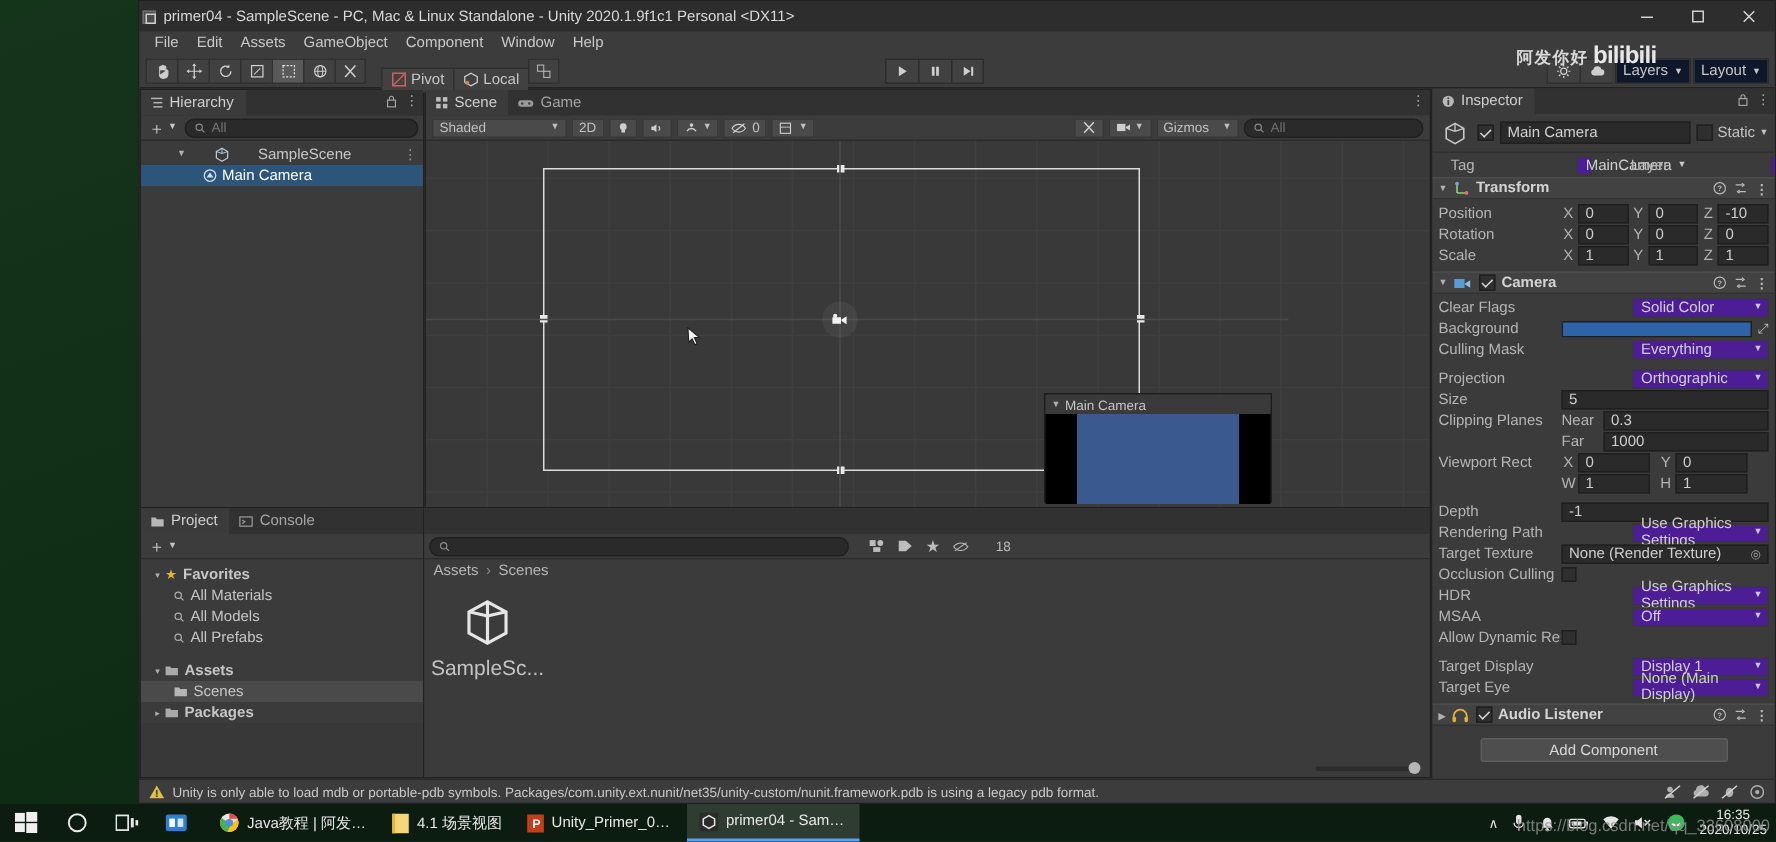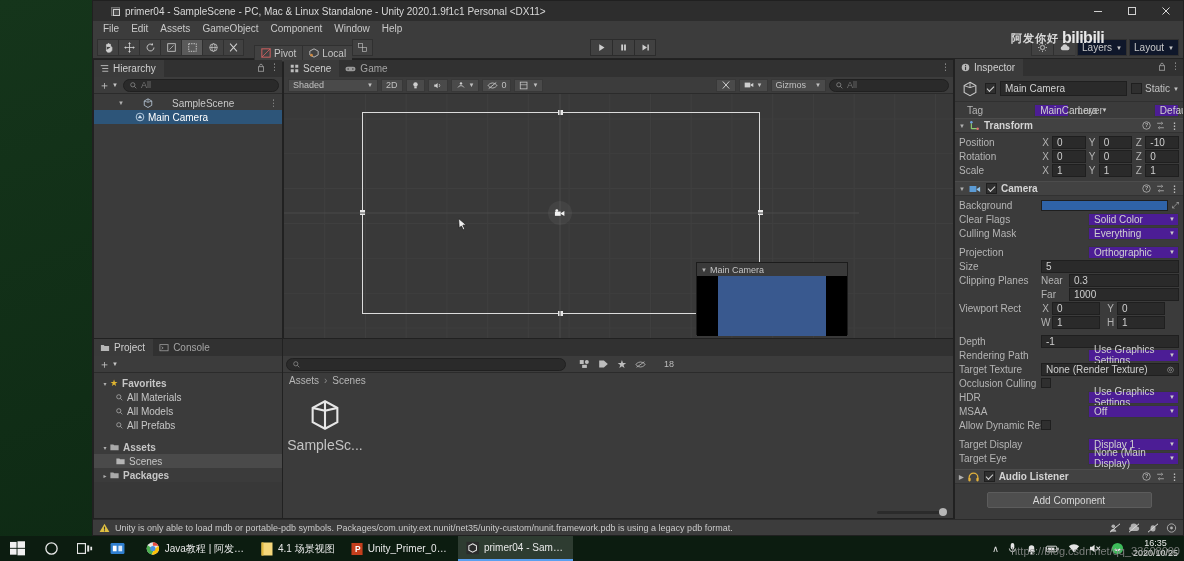--- a/index.html
+++ b/index.html
@@ -16,21 +16,21 @@
   
   #unity-window {
     position:absolute; left:92px; top:0; width:1092px; height:536px;
     background:#383838; border:1px solid #202020;
     display:flex; flex-direction:column;
   }
 
   
   .titlebar {
     height:20px; background:#2d2d2d; display:flex; align-items:center;
-    padding-left:18px; position:relative; flex:0 0 20px;
+    padding-left:2px; position:relative; flex:0 0 20px;
   }
   .titlebar .app-ico {
     width:9px; height:9px; background:#4c4c4c; border:1px solid #6f6f6f;
     margin-right:5px; position:relative; flex:0 0 auto;
   }
   .titlebar .app-ico::after{content:"";position:absolute;left:1px;top:1px;width:5px;height:5px;border:1px solid #cfcfcf;}
   .titlebar .title { font-size:10px; color:#d8d8d8; white-space:nowrap; }
   .winbtns { position:absolute; right:0; top:0; height:20px; display:flex; }
   .winbtn { width:34px; height:20px; display:flex; align-items:center; justify-content:center; color:#d0d0d0; font-size:11px; }
   .winbtn svg{display:block;}
@@ -128,21 +128,21 @@
   .zoom-slider::after{content:"";position:absolute;right:0;top:-3px;width:8px;height:8px;border-radius:50%;background:#b6b6b6;}
 
   
   .insp-body{flex:1 1 auto;background:#3b3b3b;overflow:hidden;}
   .insp-header{height:26px;background:#3b3b3b;display:flex;align-items:center;padding:0 4px;gap:4px;border-bottom:1px solid #303030;}
   .go-ico{width:22px;height:22px;display:flex;align-items:center;justify-content:center;}
   .chk{width:11px;height:11px;background:#2f2f2f;border:1px solid #1f1f1f;display:inline-flex;align-items:center;justify-content:center;flex:0 0 auto;}
   .chk.on::after{content:"";width:6px;height:3px;border-left:1.6px solid #d6d6d6;border-bottom:1.6px solid #d6d6d6;transform:rotate(-45deg);margin-bottom:2px;}
   .namefield{flex:1 1 auto;height:15px;background:#2a2a2a;border:1px solid #1f1f1f;display:flex;align-items:center;padding:0 4px;font-size:10px;color:#d2d2d2;min-width:0;}
   .static-wrap{display:flex;align-items:center;gap:3px;font-size:10px;color:#c2c2c2;}
-  .taglayer{height:16px;display:flex;align-items:center;gap:4px;padding:0 4px 0 12px;font-size:10px;}
+  .taglayer{height:16px;display:flex;align-items:center;gap:21px;padding:0 4px 0 12px;font-size:10px;}
   .lbl{color:#b5b5b5;}
   .dd{height:13px;background:#4c1d95;border:1px solid #383838;display:flex;align-items:center;justify-content:space-between;padding:0 3px 0 5px;color:#d0d0d0;font-size:10px;min-width:0;margin-left:47px;}
   .dd .car{font-size:6px;color:#c9c9c9;margin-left:4px;}
   .comp-head{height:15px;background:#424242;border-top:1px solid #4c4c4c;border-bottom:1px solid #323232;display:flex;align-items:center;gap:4px;padding:0 4px;font-size:10px;color:#d4d4d4;font-weight:bold;}
   .comp-head .hicons{margin-left:auto;display:flex;gap:5px;align-items:center;color:#bcbcbc;}
   .comp-body{padding:2px 4px 4px 4px;background:#3b3b3b;}
   .frow{height:14px;display:flex;align-items:center;font-size:10px;}
   .frow .fl{width:82px;color:#b5b5b5;flex:0 0 82px;white-space:nowrap;overflow:hidden;}
   .frow .fv{flex:1 1 auto;display:flex;align-items:center;gap:2px;min-width:0;}
   .numfield{height:13px;background:#2a2a2a;border:1px solid #1f1f1f;display:flex;align-items:center;padding:0 4px;color:#cfcfcf;font-size:10px;flex:1 1 0;min-width:0;}
@@ -788,34 +788,34 @@
                 <text x="6" y="8.6" font-size="7" fill="#bcbcbc" text-anchor="middle" font-family="Liberation Sans">?</text>
               </svg>
             <svg width="9" height="9" viewBox="0 0 12 12">
                 <path d="M1.5 3h6M7 1.5L9 3 7 4.5M10.5 9h-6M5 7.5L3 9l2 1.5" stroke="#bcbcbc" stroke-width="1" fill="none"></path>
               </svg>
             <span style="font-size:9px;">⋮</span>
           </span>
         </div>
         <div class="comp-body">
           <div class="frow">
-            <span class="fl">Background</span>
-            <span class="fv">
-              <span class="colorfield"></span>
-              <span style="color:#b9b9b9;font-size:9px;margin-left:2px;">⤢</span>
-            </span>
-          </div>
-          <div class="frow">
             <span class="fl">Clear Flags</span>
             <span class="fv">
                 <span class="dd" style="flex:1 1 auto;">
               <span>Solid Color</span>
               <span class="car">▼</span>
                 </span>
               </span>
+          </div>
+          <div class="frow">
+            <span class="fl">Background</span>
+            <span class="fv">
+              <span class="colorfield"></span>
+              <span style="color:#b9b9b9;font-size:9px;margin-left:2px;">⤢</span>
+            </span>
           </div>
           <div class="frow">
             <span class="fl">Culling Mask</span>
             <span class="fv">
                 <span class="dd" style="flex:1 1 auto;">
               <span>Everything</span>
               <span class="car">▼</span>
                 </span>
               </span>
           </div>

